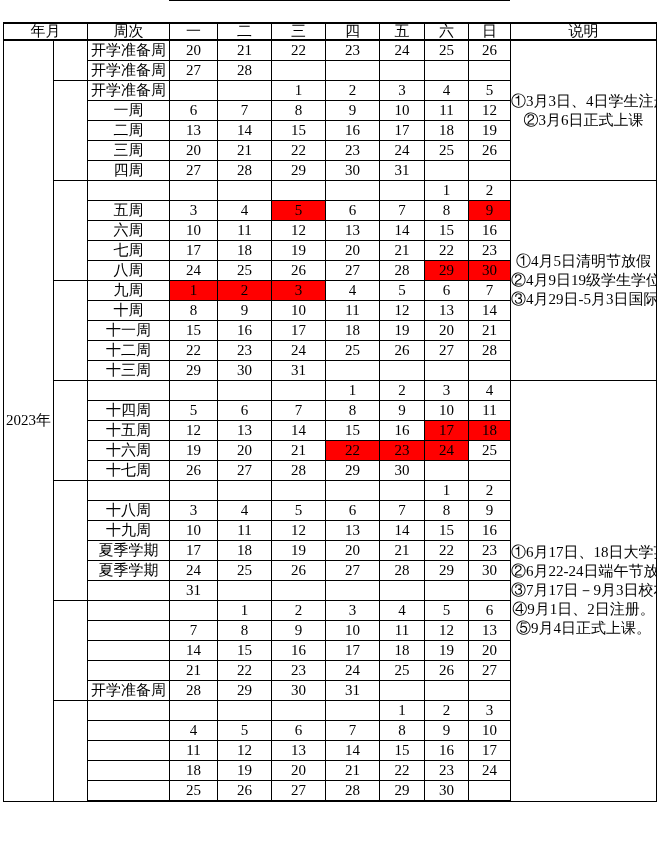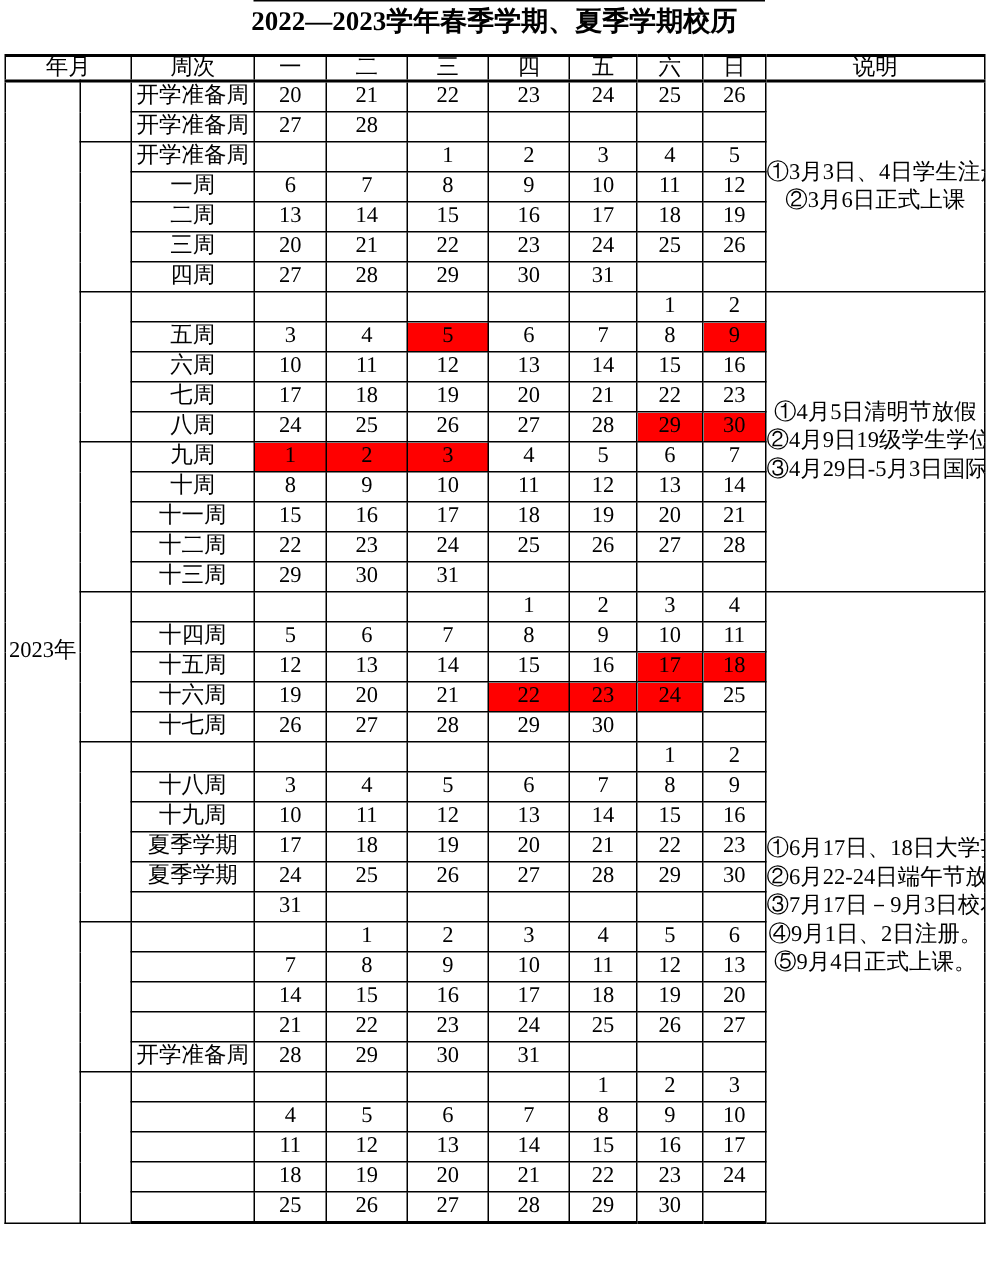--- a/index.html
+++ b/index.html
@@ -7,21 +7,21 @@
     position:relative; width:659px; height:843px; background:#ffffff;
     color:#000; overflow:hidden;
     font-family:"Liberation Serif","DejaVu Serif",serif;
   }
   .top-line { position:absolute; left:169px; top:0; width:341px; height:1px; background:#000; }
   .title {
     position:absolute; left:0; top:0; width:659px; height:28px;
     line-height:28px; text-align:center; font-weight:bold; font-size:18px;
   }
   table.cal {
-    position:absolute; left:3px; top:36px; width:653px;
+    position:absolute; left:3px; top:22px; width:653px;
     border-collapse:collapse; table-layout:fixed;
   }
   .cal th, .cal td {
     border:1px solid #000; padding:0; text-align:center; vertical-align:middle;
     font-size:15px; font-weight:normal; overflow:hidden; white-space:nowrap;
     font-family:"Liberation Serif","DejaVu Serif",serif;
   }
   .cal thead th { height:15px; line-height:15px; border-top:2px solid #000; border-bottom:2px solid #000; }
   .cal tbody td { height:19px; line-height:19px; }
   .cal tbody tr:last-child td { border-bottom:2px solid #000; }
@@ -35,21 +35,20 @@
   .notes-cell {
     text-align:left; white-space:normal; font-size:12.5px; line-height:19px;
     padding:0 2px 0 3px; vertical-align:middle;
   }
 </style>
 </head>
 <body>
 
 <div class="page">
   <div class="top-line"></div>
-  <div class="title">2022—2023学年春季学期、夏季学期校历</div>
 
   <table class="cal">
     <colgroup>
       <col style="width:50px">
         <col style="width:34px">
         <col style="width:82px">
       <col style="width:48px">
         <col style="width:54px">
         <col style="width:54px">
       <col style="width:54px">

